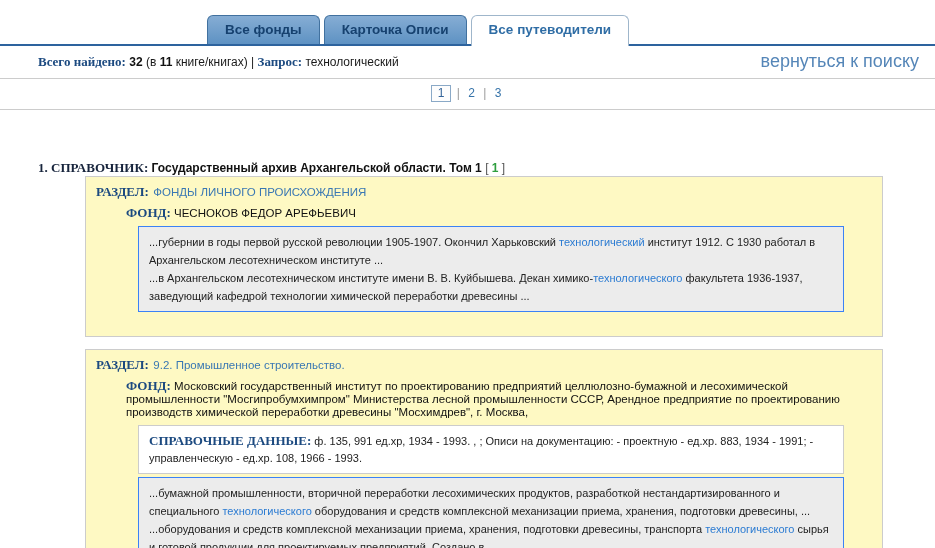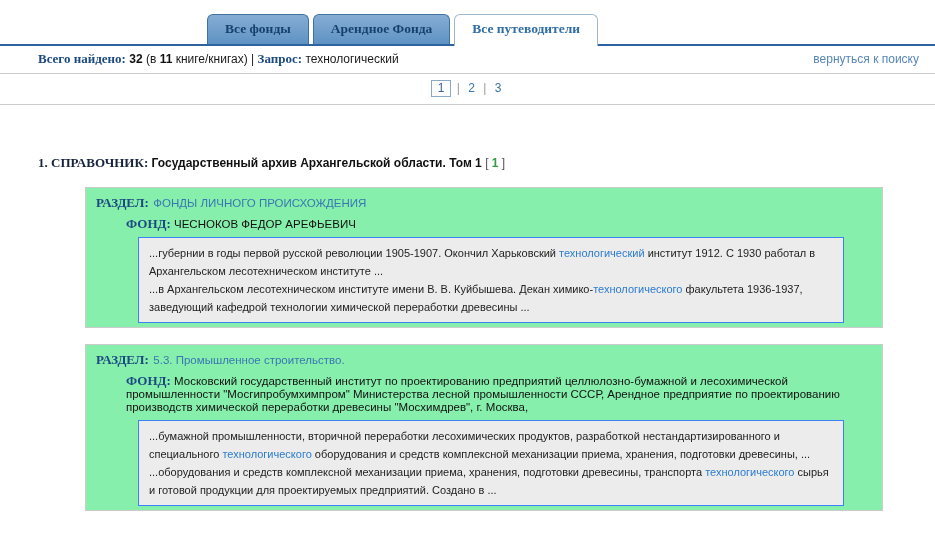--- a/index.html
+++ b/index.html
@@ -15,21 +15,21 @@
     height:46px;
     border-bottom:2px solid #2d639e;
     padding-left:207px;
     display:flex; align-items:flex-end; gap:4px;
   }
   .tab {
     background:linear-gradient(#86add4,#5e92c3);
     border:1px solid #41719f; border-bottom:none;
     border-radius:6px 6px 0 0;
     padding:6px 17px 7px;
-    font-family:Liberation Serif, serif;
+    font-family:Liberation Sans, sans-serif;
     font-weight:bold; font-size:13.5px;
     color:#16416f; cursor:pointer; white-space:nowrap;margin-top:24px;
   }
   .tab.active {
     background:#fff; border-color:#9fb6cb;
     color:#2f6da5;
     position:relative; margin-bottom:-2px; padding-bottom:9px;
   }
 
   
@@ -38,21 +38,21 @@
     padding:5px 16px 6px 38px;
     border-bottom:1px solid #ccc;
     font-size:12px;
     text-align:right;
   }
   .lbl-serif {
     font-family:"Liberation Serif", serif;
     font-weight:bold; font-size:13px; color:#1c4a80;
   }
   .b { font-weight:bold; color:#111; }
-  .back-link { color:#5586b8; text-decoration:none; font-size:12px; cursor:pointer; }
+  .back-link { color:#5586b8; text-decoration:none; font-size:18px; cursor:pointer; }
 
   
   .pager {
     text-align:center; padding:6px 0 7px;
     border-bottom:1px solid #ccc;
     font-size:12px; color:#999;
   }
   .page-current {
     display:inline-block; border:1px solid #8aa9c7;
     color:#35659a; padding:0 6px 1px; background:#fdfdfd;
@@ -62,23 +62,23 @@
 
   
   .results { padding-top:10px; }
   .result-head { margin-left:38px; font-size:12px; line-height:16px;margin-top:40px; }
   .head-num { font-family:"Liberation Serif", serif; font-weight:bold; font-size:13px; color:#17243c; }
   .result-title { font-weight:bold; color:#111; }
   .bracket { color:#555; }
   .green { color:#2e9e3e; font-weight:bold; }
 
   .result-box {
-    margin:16px 52px 12px 85px;
-    border:1px solid #ccc; background:#86efac;
-    padding:6px 0 4px 10px;
+    margin:0 52px 12px 85px;
+    border:1px solid #ccc; background:#fef9c3;
+    padding:6px 0 24px 10px;
   }
   .section-row { line-height:16px; }
   .section-link { color:#3977b3; font-size:11.5px; cursor:pointer; text-decoration:none; }
   .fund-row {
     margin:6px 40px 0 30px;
     font-size:11.5px; color:#111; line-height:13px;
   }
   .data-box { margin:6px 38px 0 42px; }
   .refdata {
     border:1px solid #ccc; background:#fff;
@@ -90,21 +90,21 @@
     font-size:11px; line-height:18px; color:#222;
   }
   .snippets p { margin:0; }
   .hl { color:#2b7bd2; }
 </style>
 </head>
 <body>
 
 <div class="tabbar">
   <div class="tab">Все фонды</div>
-  <div class="tab">Арендное Фонда</div>
+  <div class="tab">Карточка Описи</div>
   <div class="tab active">Все путеводители</div>
 </div>
 
 <div class="summary">
   <div>
     <span class="lbl-serif">Всего найдено:</span>
     <span class="b">32</span>
     <span>(в</span>
     <span class="b">11</span>
     <span>книге/книгах) |</span>
@@ -148,27 +148,31 @@
           <p><span>...в  Архангельском лесотехническом институте имени В. В. Куйбышева. Декан химико-</span><span class="hl">технологического</span><span> факультета 1936-1937, заведующий кафедрой технологии химической переработки древесины ...</span></p>
         </div>
       </div>
     </div>
   </div>
 
   <div class="result">
     <div class="result-box">
       <div class="section-row">
         <span class="lbl-serif">РАЗДЕЛ:</span>
-        <a class="section-link">5.3. Промышленное строительство.</a>
+        <a class="section-link">9.2. Промышленное строительство.</a>
       </div>
       <div class="fund-row">
         <span class="lbl-serif">ФОНД:</span>
         <span>Московский государственный институт по проектированию предприятий целлюлозно-бумажной и лесохимической промышленности "Мосгипробумхимпром" Министерства лесной промышленности СССР, Арендное предприятие по проектированию производств  химической переработки древесины "Мосхимдрев", г. Москва,</span>
       </div>
       <div class="data-box">
+        <div class="refdata">
+          <span class="lbl-serif">СПРАВОЧНЫЕ ДАННЫЕ:</span>
+          <span>ф. 135, 991 ед.хр, 1934 - 1993. , ; Описи на документацию: - проектную - ед.хр. 883, 1934 - 1991; - управленческую - ед.хр. 108, 1966 - 1993.</span>
+        </div>
         <div class="snippets">
           <p><span>...бумажной промышленности, вторичной переработки лесохимических продуктов, разработкой нестандартизированного и специального </span><span class="hl">технологического</span><span> оборудования и средств комплексной механизации приема, хранения, подготовки древесины, ...</span></p>
           <p><span>...оборудования и средств комплексной механизации приема, хранения, подготовки древесины, транспорта </span><span class="hl">технологического</span><span> сырья и готовой продукции для проектируемых предприятий. Создано в ...</span></p>
         </div>
       </div>
 
     </div>
   </div>
 
 </div>

